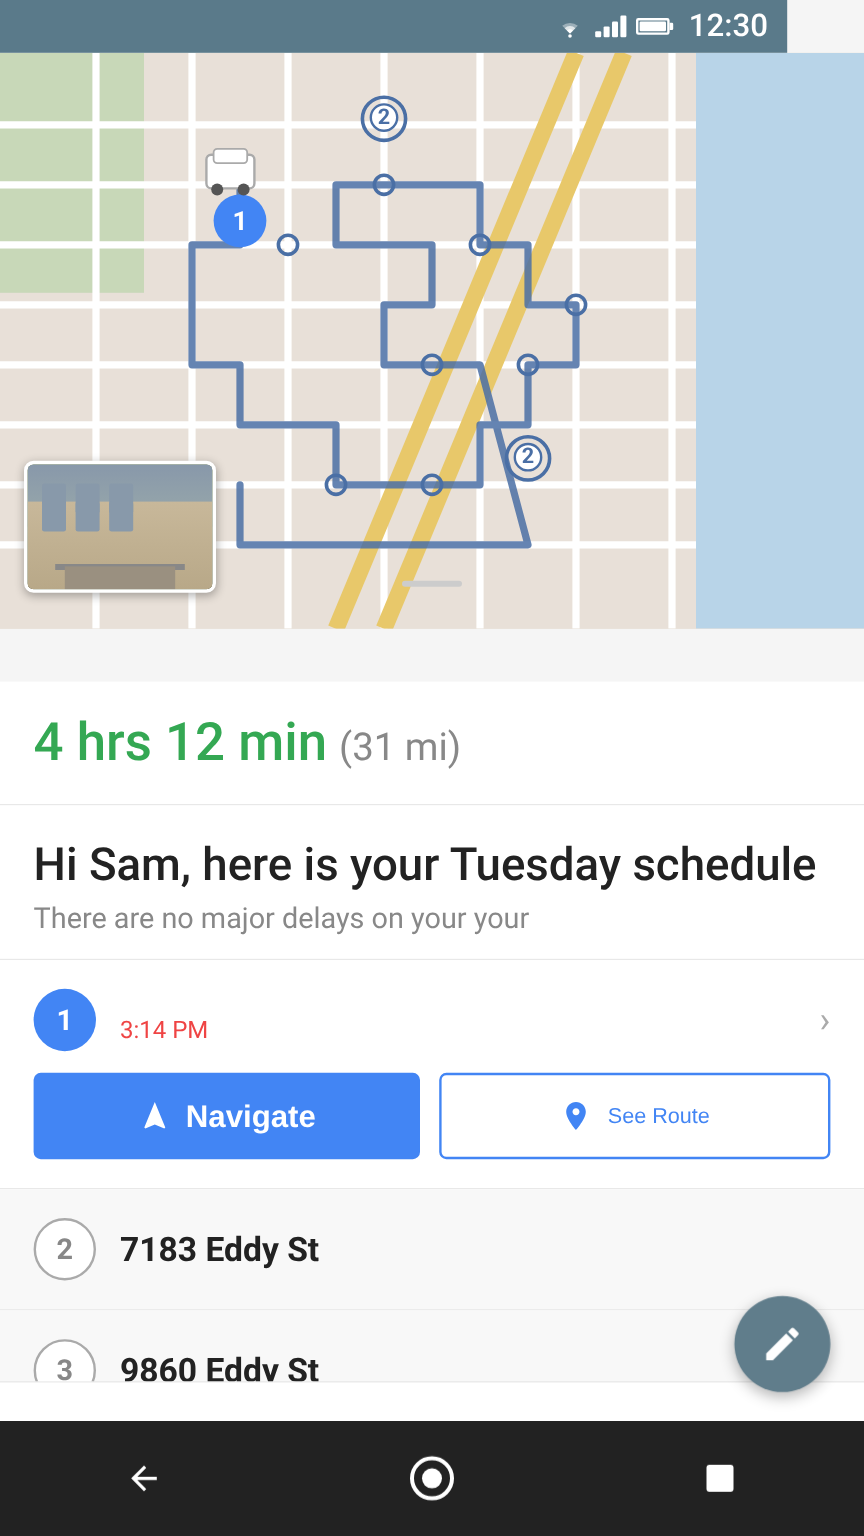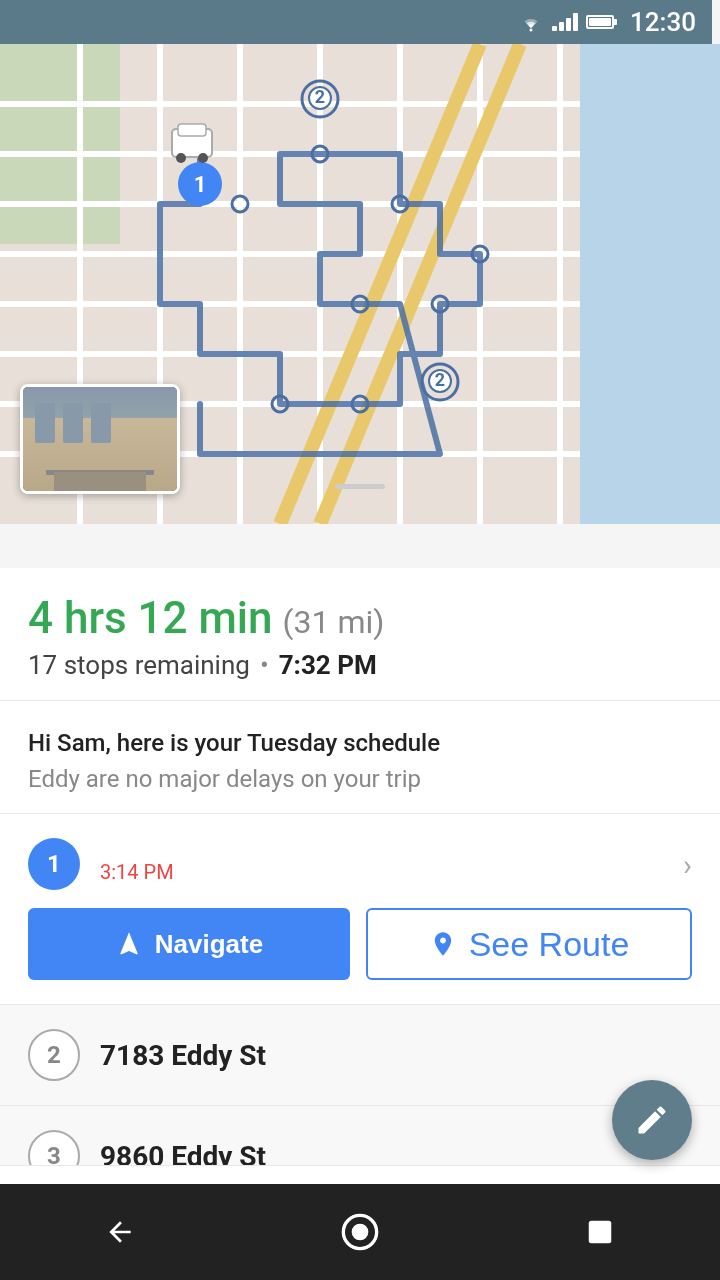--- a/index.html
+++ b/index.html
@@ -7,21 +7,21 @@
     body {
       width: 720px;
       min-height: 1280px;
       font-family: 'Roboto', Arial, sans-serif;
       background: #f5f5f5;
       overflow-x: hidden;
     }
 
     
     .status-bar {
-      width: 712px;
+      width: 656px;
       height: 44px;
       background: #5a7a8a;
       display: flex;
       align-items: center;
       justify-content: flex-end;
       padding: 0 16px;
       position: absolute;
       top: 0;
       z-index: 100;
     }
@@ -142,21 +142,21 @@
       font-weight: 700;
       color: #222;
     }
 
     
     .schedule-header {
       padding: 28px 28px 20px;
       border-bottom: 1px solid #e8e8e8;
     }
     .schedule-greeting {
-      font-size: 24px;
+      font-size: 38px;
       font-weight: 500;
       color: #222;
       margin-bottom: 8px;
     }
     .schedule-subtitle {
       font-size: 24px;
       color: #888;
     }
 
     
@@ -238,21 +238,21 @@
       gap: 12px;
       cursor: pointer;
     }
     .btn-see-route {
       flex: 1;
       height: 72px;
       background: white;
       border: 2px solid #4285f4;
       border-radius: 6px;
       color: #4285f4;
-      font-size: 34px;
+      font-size: 18px;
       font-weight: 500;
       display: flex;
       align-items: center;
       justify-content: center;
       gap: 12px;
       cursor: pointer;
     }
 
     
     .fab {
@@ -446,30 +446,25 @@
 
 <div class="drag-handle"></div>
 
 <div class="info-panel">
 
   <div class="trip-summary">
     <div class="trip-time-row">
       <span class="trip-duration">4 hrs 12 min</span>
       <span class="trip-distance">(31 mi)</span>
     </div>
-    <div class="trip-stops-row">
-      <span class="trip-stops">17 stops remaining</span>
-      <span class="bullet">•</span>
-      <span class="trip-eta">7:32 PM</span>
-    </div>
   </div>
 
   <div class="schedule-header">
     <div class="schedule-greeting">Hi Sam, here is your Tuesday schedule</div>
-    <div class="schedule-subtitle">Eddy are no major delays on your trip</div>
+    <div class="schedule-subtitle">There are no major delays on your your</div>
   </div>
 
   <div class="stop-item active">
     <div class="stop-header">
       <div class="stop-number-badge active">
         <span>1</span>
       </div>
       <div class="stop-info">
         <div class="stop-time">3:14 PM</div>
       </div>

